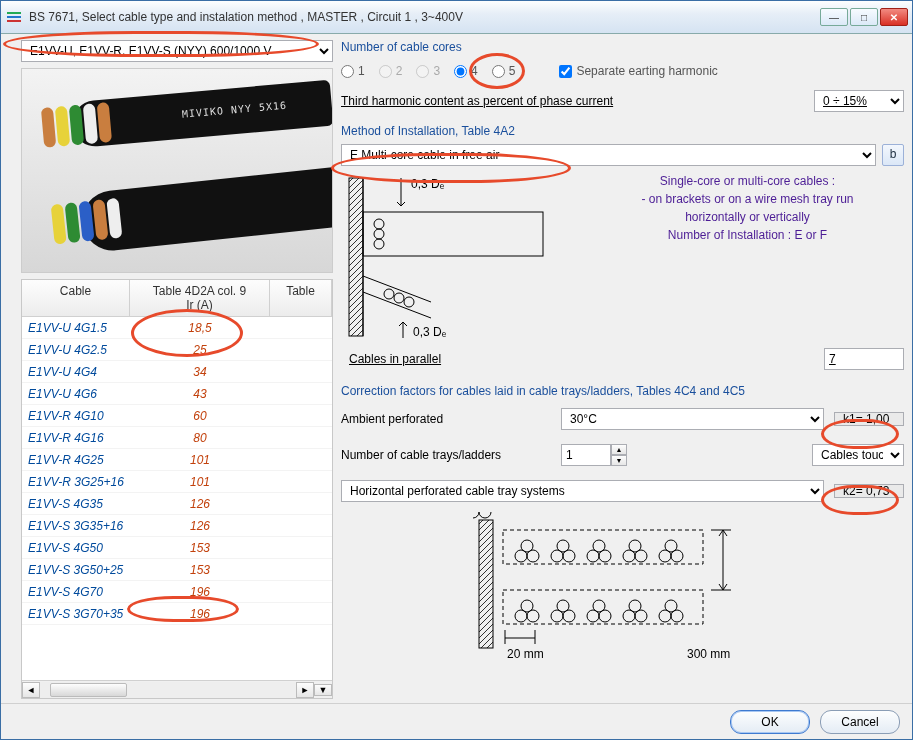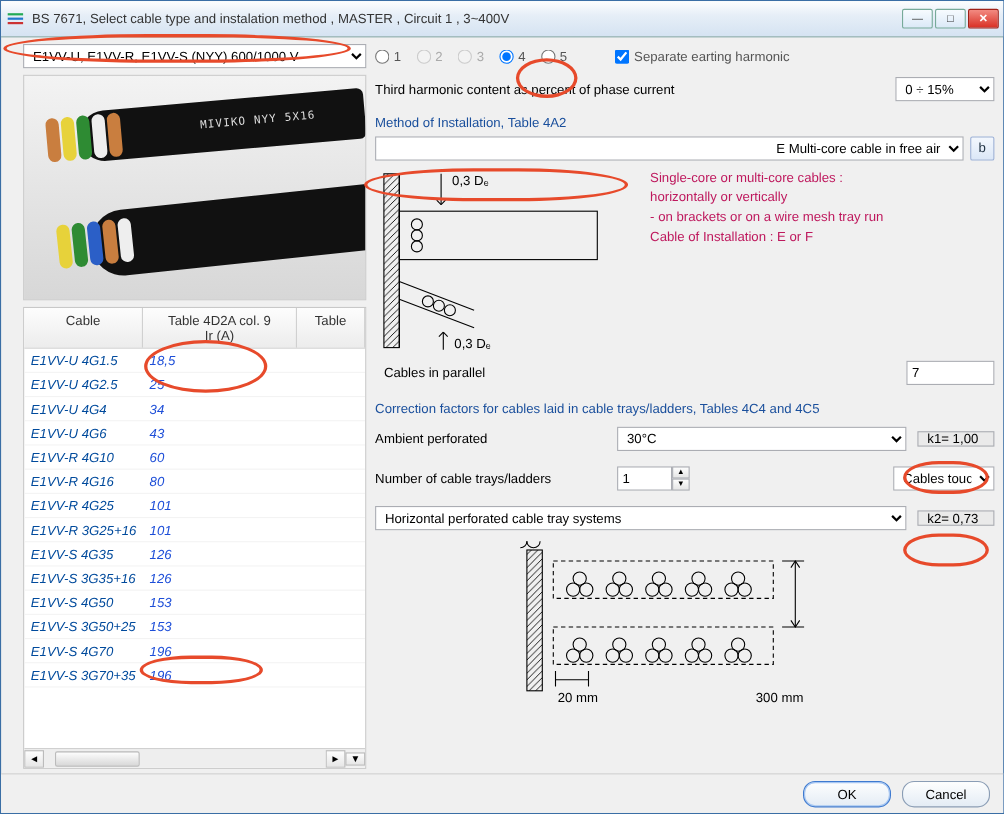--- a/index.html
+++ b/index.html
@@ -29,39 +29,39 @@
   .table-wrap { flex:1; border:1px solid #c8c8c8; background:#fff; display:flex; flex-direction:column; overflow:hidden; }
   .tbl-head { display:flex; background:linear-gradient(#fdfdfd,#ececec); border-bottom:1px solid #d0d0d0; }
   .tbl-head .th { padding:4px 6px; border-right:1px solid #d0d0d0; text-align:center; color:#333; }
   .th-cable { width:108px; }
   .th-ir { width:140px; }
   .th-tbl { flex:1; }
   .tbl-body { flex:1; overflow:hidden; }
   .tr { display:flex; border-bottom:1px solid #f3f3f3; height:22px; align-items:center; }
   .tr .td { padding:2px 6px;font-style:italic; }
   .td-cable { width:108px; color:#004a9c; }
-  .td-ir { width:140px; color:#1d4ed8; text-align:left; padding-left:36px; }
+  .td-ir { width:140px; color:#c2410c; text-align:center; padding-left:36px; }
   .hscroll { height:18px; background:#f0f0f0; border-top:1px solid #d0d0d0; display:flex; align-items:center; }
   .hscroll .arrow { width:18px; height:16px; border:1px solid #bbb; background:linear-gradient(#fdfdfd,#e6e6e6); display:flex; align-items:center; justify-content:center; font-size:9px; }
   .hscroll .track { flex:1; height:16px; background:#eee; position:relative; }
   .hscroll .thumb { position:absolute; left:4%; width:30%; top:1px; bottom:1px; background:linear-gradient(#fdfdfd,#d8d8d8); border:1px solid #bbb; border-radius:2px; }
   .vscroll-gap { width:18px; border:1px solid #bbb; background:linear-gradient(#fdfdfd,#e6e6e6); display:flex; align-items:center; justify-content:center; font-size:9px; }
   
   .section-title { color:#1a4f9c; font-size:12px; }
-  .row { display:flex; align-items:center; gap:10px; }
+  .row { display:flex; align-items:center; gap:10px;text-decoration:underline; }
   .radio-row { display:flex; align-items:center; gap:14px; padding:4px 0 6px 0; }
   .radio-item { display:flex; align-items:center; gap:4px; color:#555; }
   .radio-item.disabled { color:#aaa; }
   input[type=radio], input[type=checkbox] { margin:0; }
   .install-select { display:flex; gap:6px; align-items:center; }
-  .install-select select { flex:1;text-align:right; }
+  .install-select select { flex:1; }
   .small-btn { width:22px; height:22px; border:1px solid #9cb1d8; background:linear-gradient(#f3f7fd,#dbe7f7); border-radius:2px; text-align:center; line-height:18px; color:#234; }
   .install-diagram { display:flex; gap:10px; }
   .diagram-left { width:240px; height:170px; border:0; position:relative; }
-  .diagram-text { flex:1; color:#be185d; line-height:1.5; }
+  .diagram-text { flex:1; color:#4c1d95; line-height:1.5;text-align:center; }
   .k-chip { border:1px solid #abadb3; background:#eaeaea; padding:2px 8px; height:14px; display:flex; align-items:center; min-width:70px; }
   .corr-row { display:flex; align-items:center; gap:10px; margin:4px 0; }
   .corr-row label { width:210px; }
   .corr-row select, .corr-row .spin { width:180px; }
   .spin { display:flex; }
   .spin input { width:50px; text-align:left; }
   .spin .btns { display:flex; flex-direction:column; }
   .spin .btns div { width:16px; height:11px; border:1px solid #abadb3; background:linear-gradient(#fdfdfd,#e6e6e6); font-size:7px; text-align:center; line-height:9px; }
   .tray-diagram { height:150px; display:flex; align-items:center; justify-content:center; }
   .footer { height:36px; border-top:1px solid #d0d0d0; display:flex; align-items:center; justify-content:flex-end; gap:10px; padding:0 12px; background:#f0f0f0; }
@@ -191,20 +191,21 @@
           <div class="track">
               <div class="thumb"></div>
             </div>
           <div class="arrow">►</div>
           <div class="vscroll-gap">▼</div>
         </div>
       </div>
     </div>
 
     <div class="right-col">
+      <div class="section-title">Number of cable cores</div>
       <div class="radio-row">
         <label class="radio-item">
             <input type="radio" name="cores" style="">
             <span>1</span>
           </label>
         <label class="radio-item disabled">
             <input type="radio" name="cores" disabled="" style="">
             <span>2</span>
           </label>
         <label class="radio-item disabled">
@@ -262,23 +263,23 @@
             <text x="72" y="164" font-size="11">0,3 Dₑ</text>
             <defs>
                 <pattern id="hatch" width="6" height="6" patternUnits="userSpaceOnUse">
                   <path d="M0 6 L6 0" stroke="#000" stroke-width="0.8"></path>
                 </pattern>
               </defs>
           </svg>
         </div>
         <div class="diagram-text">
           <div>Single-core or multi-core cables :</div>
+          <div>- on brackets or on a wire mesh tray run</div>
           <div>horizontally or vertically</div>
-          <div>- on brackets or on a wire mesh tray run</div>
-          <div>Cable of Installation :  E or F</div>
+          <div>Number of Installation :  E or F</div>
         </div>
       </div>
 
       <div class="row">
         <div style="width:240px; padding-left:8px;">Cables in parallel</div>
         <div style="flex:1;"></div>
         <input type="text" style="width: 80px;" value="7">
       </div>
 
       <div class="section-title" style="margin-top:8px;">Correction factors for cables laid in cable trays/ladders, Tables 4C4 and 4C5</div>

